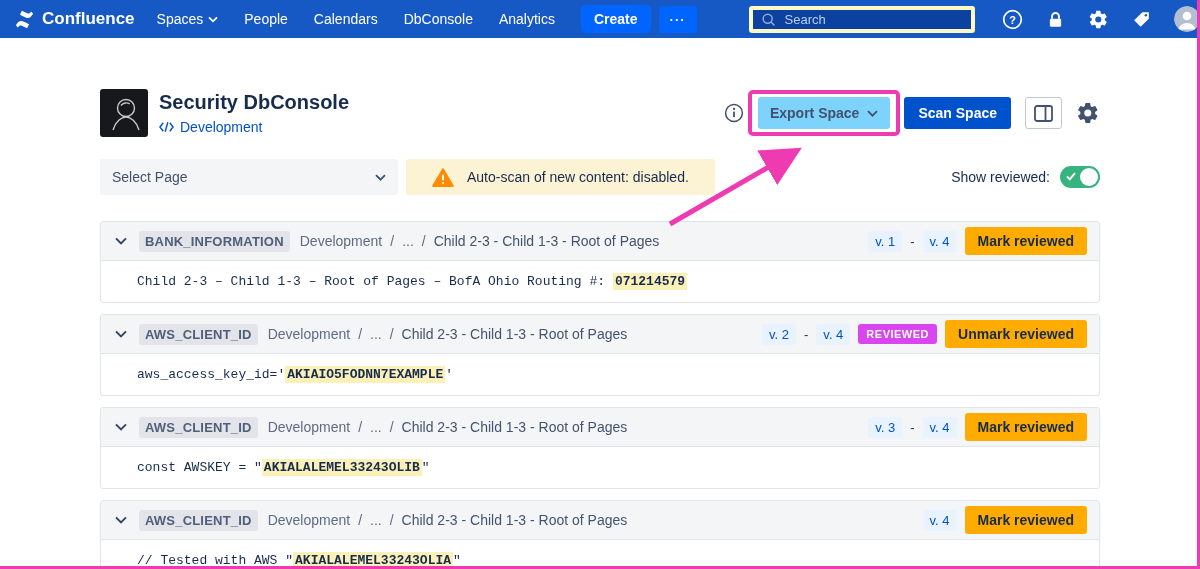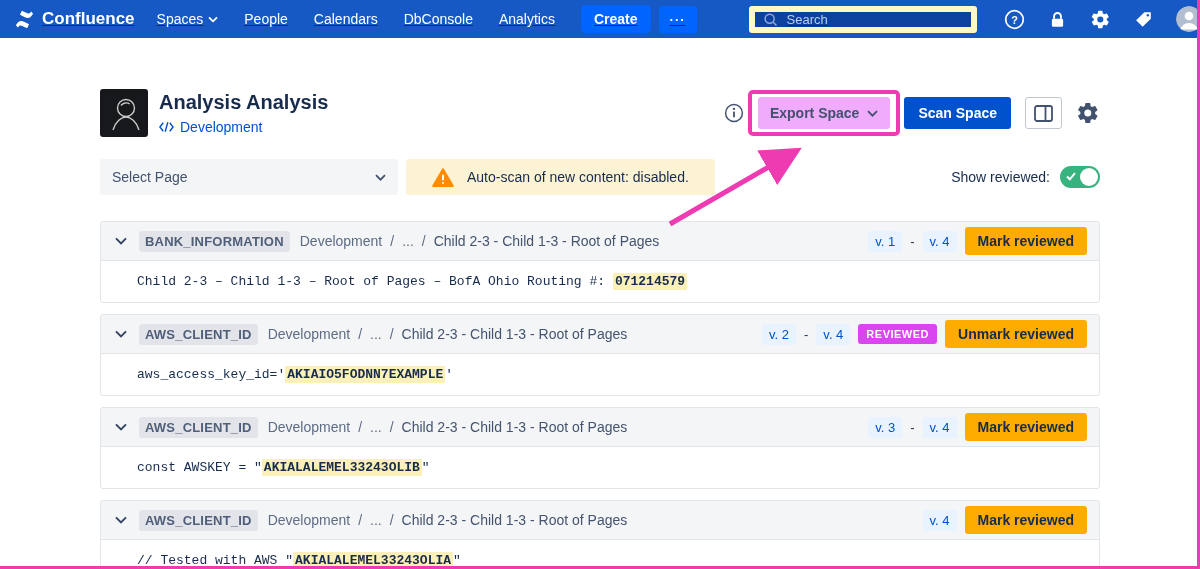--- a/index.html
+++ b/index.html
@@ -5,46 +5,46 @@
   * { box-sizing: border-box; }
   html,body { margin:0; padding:0; }
   body {
     width:1200px; height:569px; overflow:hidden; position:relative;
     font-family:"Liberation Sans", sans-serif; background:#fff; color:#172B4D;
   }
   a { text-decoration:none; cursor:pointer; }
   button { cursor:pointer; font-family:"Liberation Sans", sans-serif; }
 
   
-  .topnav { height:38px; background:#1659C4; display:flex; align-items:center; padding:0 14px;text-decoration:underline; }
+  .topnav { height:38px; background:#1659C4; display:flex; align-items:center; padding:0 14px; }
   .brand { display:flex; align-items:center; gap:7px; color:#fff; font-weight:700; font-size:17px; margin-right:22px; cursor:pointer; }
   .nav-items { display:flex; align-items:center; gap:26px; list-style:none; margin:0 26px 0 0; padding:0; }
   .nav-item { color:#fff; font-size:14px; display:flex; align-items:center; gap:5px; cursor:pointer; white-space:nowrap; }
   .btn-create { background:#0065FF; color:#fff; border:none; border-radius:5px; font-weight:700; font-size:14px; padding:6px 13px; }
   .btn-more { background:#0065FF; color:#fff; border:none; border-radius:3px; font-weight:700; font-size:13px; padding:6px 11px; margin-left:8px; letter-spacing:1px; }
-  .search-box { margin-left:52px; width:228px; height:27px; background:#0C419F; border:6px solid #fef9c3; border-radius:3px; display:flex; align-items:center; gap:7px; padding:0 8px; }
+  .search-box { margin-left:52px; width:228px; height:27px; background:#0C419F; border:4px solid #fef9c3; border-radius:3px; display:flex; align-items:center; gap:7px; padding:0 8px; }
   .search-input { flex:1; background:transparent; border:none; outline:none; color:#fff; font-size:13px; font-family:inherit; min-width:0; }
   .search-input::placeholder { color:#B9CDF0; }
   .nav-icons { display:flex; align-items:center; gap:23px; margin-left:27px; }
   .nav-icon-btn { background:none; border:none; padding:0; display:flex; align-items:center; }
   .avatar-wrap { width:26px; height:26px; border-radius:50%; overflow:hidden; display:block; }
 
   
   .content { width:1000px; margin:0 auto; padding-top:51px; }
 
   .page-header { display:flex; align-items:center; }
   .space-avatar { width:48px; height:48px; border-radius:3px; overflow:hidden; flex:none; }
   .title-block { margin-left:11px; }
   .page-title { font-size:20px; font-weight:600; color:#172B4D; margin:0 0 5px; }
   .space-link-row { display:flex; align-items:center; gap:6px; font-size:14px; }
   .space-link { color:#0052CC; }
   .header-actions { margin-left:auto; display:flex; align-items:center; gap:14px; }
   .info-btn { background:none; border:none; padding:0; display:flex; }
   .export-wrap { position:relative; display:inline-flex; }
-  .btn-export { background:#f0abfc; border:none; border-radius:3px; color:#42526E; font-weight:600; font-size:14px; padding:8px 12px; display:flex; align-items:center; gap:8px; }
+  .btn-export { background:#7dd3fc; border:none; border-radius:3px; color:#42526E; font-weight:600; font-size:14px; padding:8px 12px; display:flex; align-items:center; gap:8px; }
   .anno-ring { position:absolute; left:-10px; right:-10px; top:-7px; bottom:-7px; border:4px solid #EF3BB2; border-radius:5px; pointer-events:none; z-index:30; }
   .btn-primary { background:#0052CC; color:#fff; border:none; border-radius:3px; font-weight:600; font-size:14px; padding:8px 14px; }
   .btn-icon { width:37px; height:32px; background:#fff; border:1px solid #C1C7D0; border-radius:3px; display:flex; align-items:center; justify-content:center; }
   .gear-btn { background:none; border:none; padding:0; display:flex; }
 
   .toolbar { margin-top:22px; display:flex; align-items:center; }
   .select-page { width:298px; height:36px; background:#F4F5F7; border:none; border-radius:3px; display:flex; align-items:center; justify-content:space-between; padding:0 12px; font-size:14px; color:#42526E; margin-right:8px; }
   .warning { height:36px; background:#FCF2D4; border-radius:3px; display:flex; align-items:center; gap:13px; padding:0 26px; font-size:14px; color:#172B4D; }
   .show-reviewed { margin-left:auto; display:flex; align-items:center; gap:10px; font-size:14px; color:#172B4D; }
   .toggle { width:40px; height:22px; background:#36B37E; border-radius:11px; position:relative; border:none; padding:0; }
@@ -170,21 +170,21 @@
       <svg width="48" height="48" viewBox="0 0 48 48">
           <rect width="48" height="48" fill="#17181B"></rect>
           <g stroke="#C9C9C9" stroke-width="1.4" fill="none">
             <circle cx="26" cy="19" r="8.5"></circle>
             <path d="M13 41c2.5-8.5 8.5-13 13-13s10.5 4.5 13 13"></path>
             <path d="M21 16.5c2-2.6 5.8-3.4 8.6-1.6"></path>
           </g>
         </svg>
     </span>
     <div class="title-block">
-      <h1 class="page-title">Analysis Analysis</h1>
+      <h1 class="page-title">Security DbConsole</h1>
       <div class="space-link-row">
         <span style="display:flex;">
           <svg width="15" height="12" viewBox="0 0 16 12">
               <path d="M4.5 1.5L1 6l3.5 4.5M11.5 1.5L15 6l-3.5 4.5M9.4 1L6.6 11" stroke="#0052CC" stroke-width="1.5" fill="none"></path>
             </svg>
         </span>
         <a class="space-link">Development</a>
       </div>
     </div>
     <div class="header-actions">

